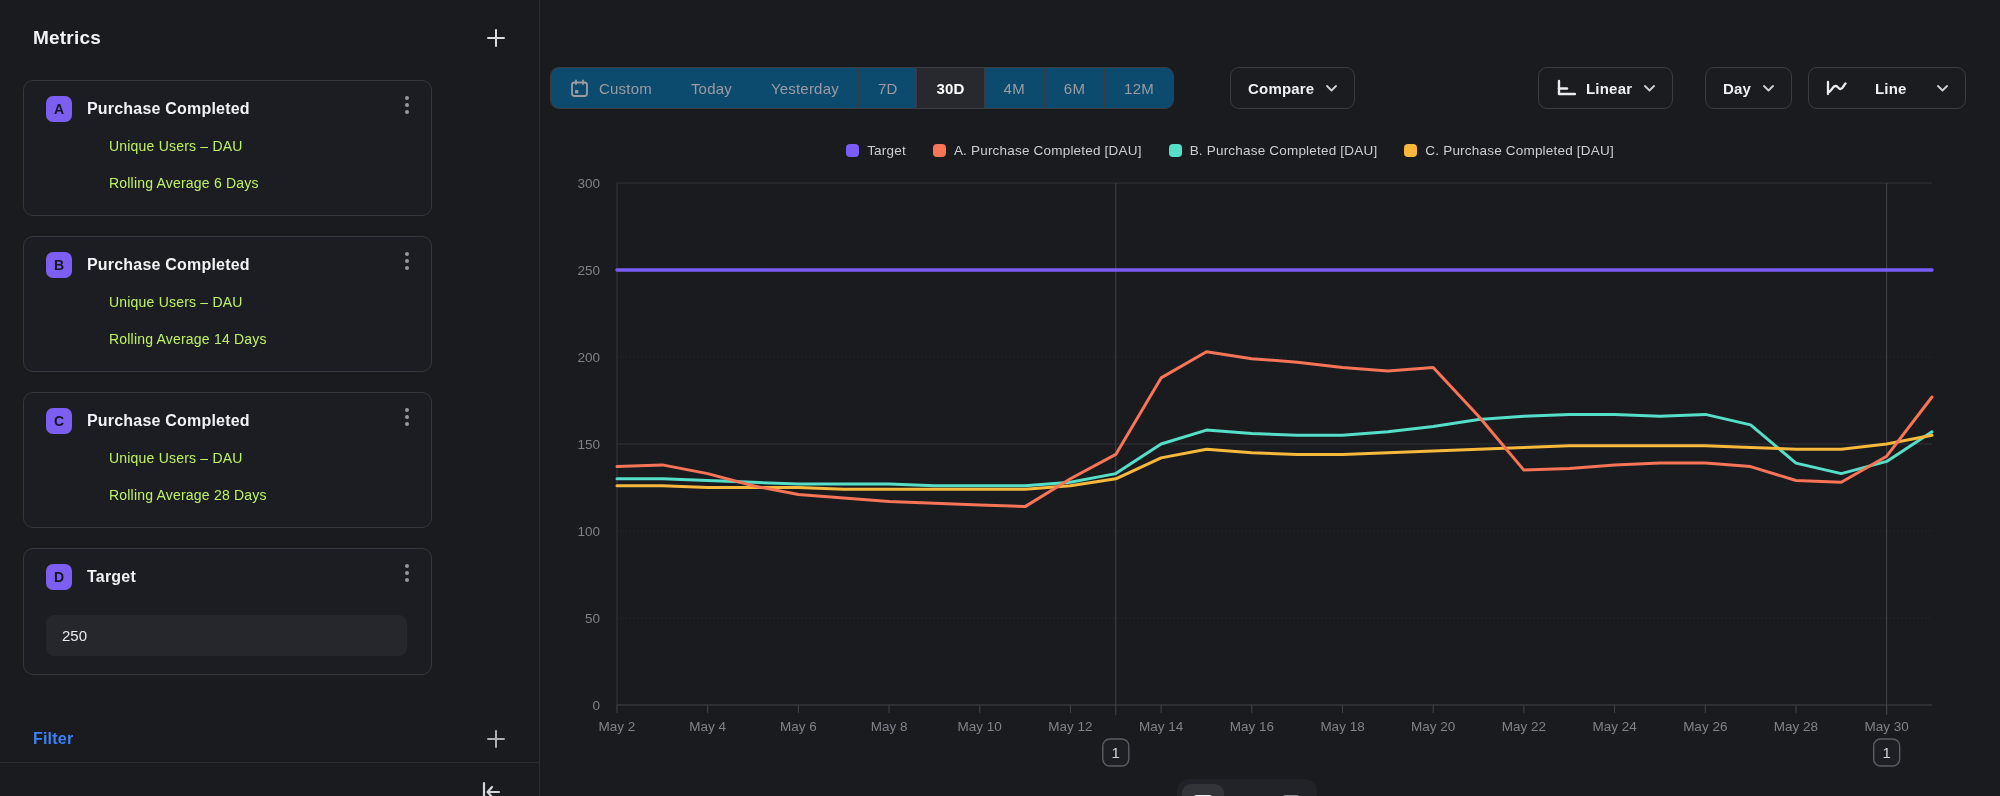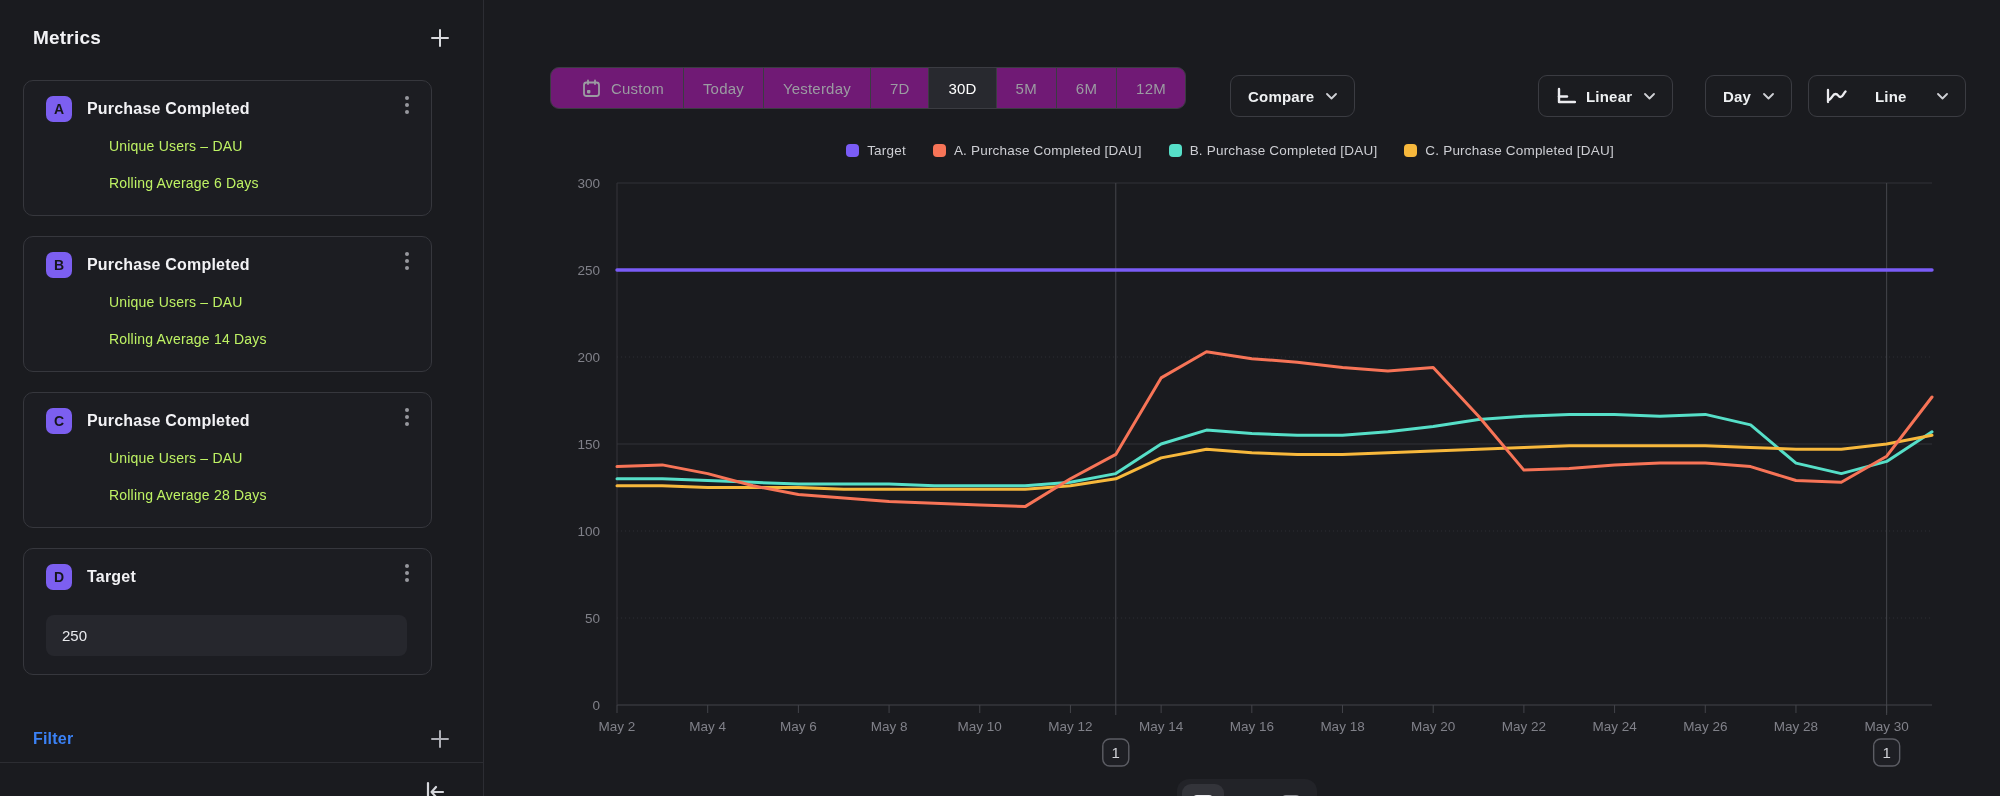--- a/index.html
+++ b/index.html
@@ -5,21 +5,21 @@
   * { box-sizing: border-box; margin: 0; padding: 0; }
   html,body { width:2000px; height:796px; overflow:hidden; }
   body {
     background:#1a1b1f;
     font-family:"Liberation Sans","DejaVu Sans",sans-serif;
     color:#f1f1f4;
     position:relative;
   }
   
   .sidebar{
-    position:absolute; left:0; top:0; width:484px; height:796px;
+    position:absolute; left:0; top:0; width:540px; height:796px;
     border-right:1px solid #2c2d33; padding:24px 28px 0 23px;
   }
   .sb-header{ display:flex; align-items:center; justify-content:space-between;
     height:28px; margin-bottom:28px; padding-left:10px; padding-right:6px;}
   .sb-title{ font-size:19px; font-weight:700; letter-spacing:.2px; color:#f2f2f5;}
   .plus{ position:relative; width:18px; height:18px; cursor:pointer;}
   .plus::before,.plus::after{ content:""; position:absolute; background:#d9dade; border-radius:1px;}
   .plus::before{ left:0; top:8px; width:18px; height:2px;}
   .plus::after{ left:8px; top:0; width:2px; height:18px;}
   .card{
@@ -50,31 +50,31 @@
   .filter-row{ display:flex; align-items:center; justify-content:space-between;
     margin-top:50px; height:28px; padding-left:10px; padding-right:6px;}
   .filter-title{ font-size:16px; font-weight:700; color:#3b82f6; letter-spacing:.2px;}
   .plus.dim::before,.plus.dim::after{ background:#aeafb5;}
   .sb-divider{ position:absolute; left:0; right:0; bottom:33px; height:1px; background:#2c2d32;}
   .collapse-btn{ position:absolute; right:36px; bottom:-8px; width:24px; height:24px; cursor:pointer;}
   
   .toolbar-seg{
     position:absolute; left:550px; top:67px; height:42px;
     border:1px solid #3b3c42; border-radius:9px; display:flex; align-items:stretch;
-    overflow:hidden; background:#701a75;padding-left:12px;
+    overflow:hidden; background:#0c4a6e;
   }
   .seg-item{
     display:flex; align-items:center; gap:10px; padding:0 19px;
     font-size:15px; color:#9b9ca2; border-right:1px solid #3b3c42; cursor:pointer;
     letter-spacing:.2px; white-space:nowrap;
   }
   .seg-item:last-child{ border-right:none;}
-  .seg-item.sel{ background:#28292f; color:#ffffff; font-weight:400;}
+  .seg-item.sel{ background:#28292f; color:#ffffff; font-weight:700;}
   .btn{
-    position:absolute; top:75px; height:42px; border:1px solid #3b3c42; border-radius:9px;
+    position:absolute; top:67px; height:42px; border:1px solid #3b3c42; border-radius:9px;
     display:flex; align-items:center; gap:10px; padding:0 17px;
     font-size:15px; font-weight:700; color:#eef0f2; background:#1b1c20;
     cursor:pointer; letter-spacing:.2px; white-space:nowrap;
   }
   #compare-btn{ left:1230px;}
   #scale-btn{ left:1538px;}
   #interval-btn{ left:1705px;}
   #charttype-btn{ left:1808px;gap:28px;}
   .chev{ flex:0 0 auto; margin-left:2px;}
   
@@ -181,21 +181,21 @@
     <div class="seg-item">
       <span>Yesterday</span>
     </div>
     <div class="seg-item">
       <span>7D</span>
     </div>
     <div class="seg-item sel">
       <span>30D</span>
     </div>
     <div class="seg-item">
-      <span>5M</span>
+      <span>4M</span>
     </div>
     <div class="seg-item">
       <span>6M</span>
     </div>
     <div class="seg-item">
       <span>12M</span>
     </div>
   </div>
 
 <div class="btn" id="compare-btn">

